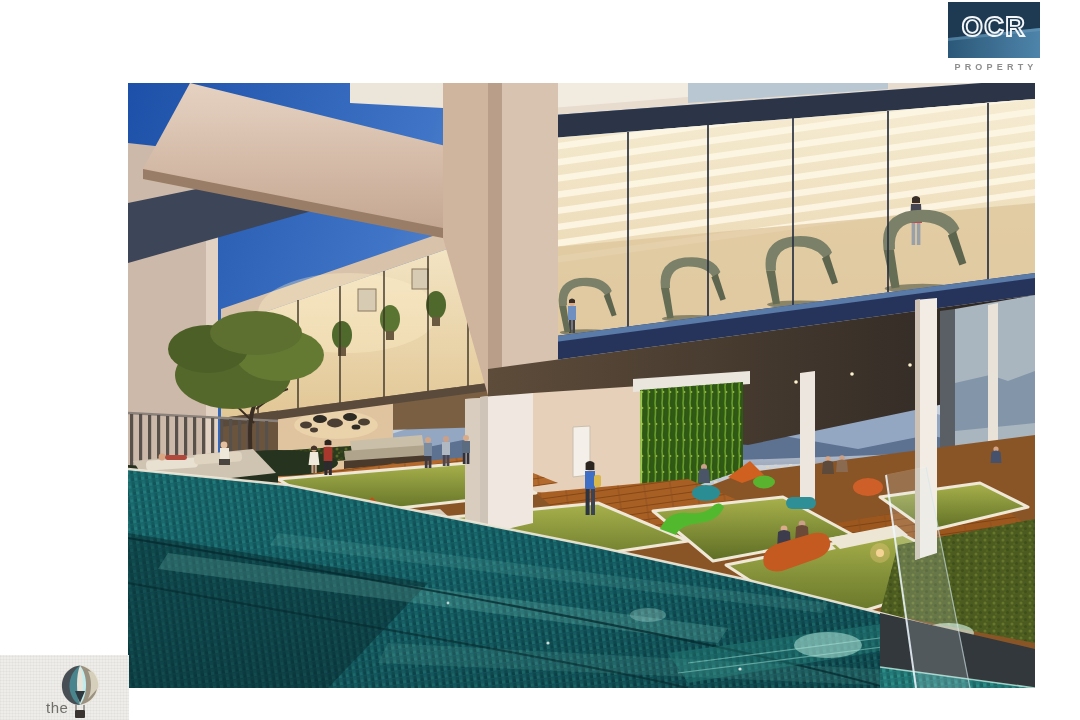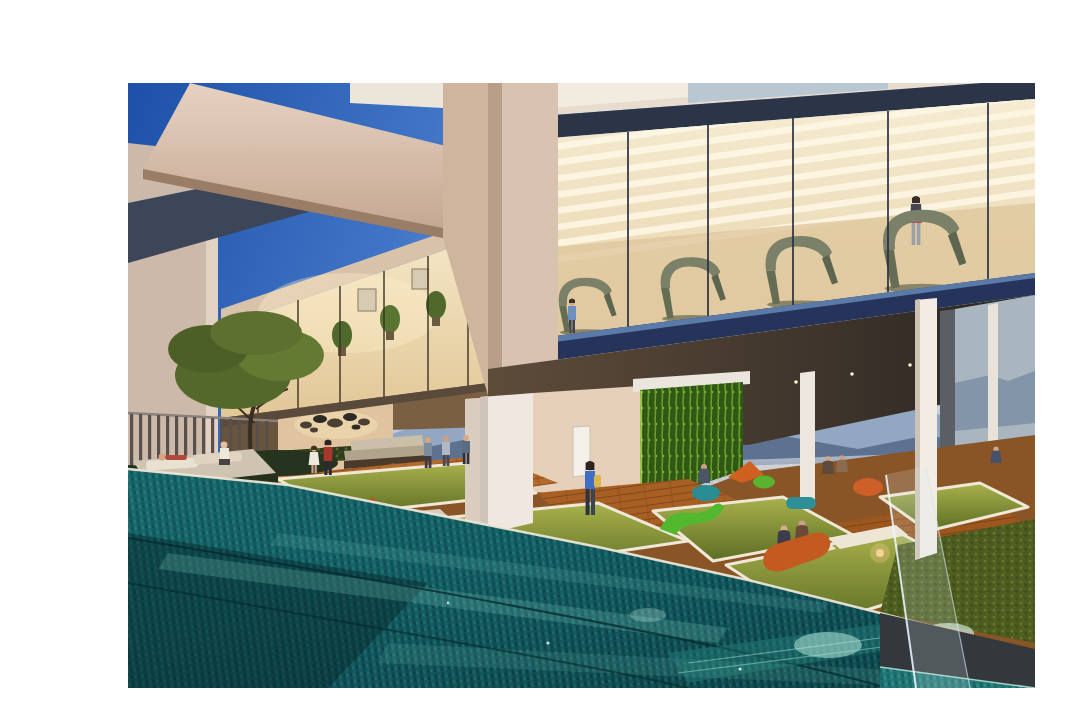--- a/index.html
+++ b/index.html
@@ -23,20 +23,35 @@
                 color:var(--balloon-word-gray,#6f6e68);}
   .mull{stroke:#2a3142;stroke-width:1.7;}
   .mull2{stroke:#3a3226;stroke-width:1.4;}
 </style>
 </head>
 <body>
 
 <div class="slide">
 
 
+  <div class="ocr-logo">
+    <svg class="ocr-badge" viewBox="0 0 92 56">
+      <defs>
+        <linearGradient id="swoosh" x1="0" y1="0" x2="1" y2="0">
+          <stop offset="0" stop-color="#2b5878"></stop>
+            <stop offset="1" stop-color="#4e84aa"></stop>
+        </linearGradient>
+      </defs>
+      <rect width="92" height="56" fill="var(--ocr-navy,#1d3a52)"></rect>
+      <path d="M0,36 L92,26 L92,56 L0,56 Z" fill="url(#swoosh)"></path>
+      <path d="M0,36 L92,26 L92,29 L0,39 Z" fill="#6d9cbc" opacity=".5"></path>
+      <text x="46" y="34" text-anchor="middle" font-family="Liberation Sans, sans-serif" font-weight="700" font-size="27" letter-spacing="1.5" fill="none" stroke="#f4f6f8" stroke-width="1.9">OCR</text>
+    </svg>
+    <div class="ocr-tagline">PROPERTY</div>
+  </div>
 
   <figure class="render" aria-label="Artist's impression of the facilities deck at dusk: glass-walled gym with treadmills above an open lounge terrace with lawns, colourful bean bags, timber decking, a vertical green wall and an infinity lap pool overlooking hills and city lights">
   <svg viewBox="0 0 907 605" preserveAspectRatio="none">
     <defs>
       <linearGradient id="sky" x1="0" y1="0" x2="1" y2="0.25">
         <stop offset="0" stop-color="#1d50a8"></stop>
             <stop offset=".33" stop-color="#3f74c6"></stop>
         <stop offset=".6" stop-color="#8fa9d2"></stop>
             <stop offset=".82" stop-color="#c3cfdf"></stop>
         <stop offset="1" stop-color="#dadee2"></stop>
@@ -466,14 +481,31 @@
     <g>
       <polygon points="758,392 798,384 842,605 788,605" fill="#e1f0f5" opacity=".18" stroke="#fafffe" stroke-width="1"></polygon>
       <line x1="758" y1="392" x2="788" y2="605" stroke="#eef8ff" stroke-width="2" opacity=".85"></line>
       <line x1="798" y1="384" x2="842" y2="605" stroke="#cfe4ea" stroke-width="1.2" opacity=".6"></line>
       <circle cx="752" cy="470" r="10" fill="#ffcf8a" opacity=".3"></circle>
       <circle cx="752" cy="470" r="4" fill="#ffd9a0" opacity=".85"></circle>
     </g>
   </svg>
   </figure>
 
+  <div class="balloon-box">
+    <svg width="129" height="65" viewBox="0 0 129 65">
+      <g>
+        <ellipse cx="80" cy="30" rx="19" ry="19.5" fill="#e8e4d8"></ellipse>
+        <path d="M80,10.5 C66,12 58,26 64,40 C68,47 74,50 80,50 C70,40 70,22 80,10.5 Z" fill="#474f55"></path>
+        <path d="M80,10.5 C72,16 68,26 70,36 C72,44 76,48 80,50 C76,38 76,20 80,10.5 Z" fill="#4a858e"></path>
+        <path d="M80,10.5 C84,20 84,40 80,50 C86,46 90,38 90,28 C90,20 86,13 80,10.5 Z" fill="#bfeef0"></path>
+        <path d="M80,10.5 C92,13 99,24 97,34 C95,43 88,48 80,50 C88,40 88,20 80,10.5 Z" fill="#9a9180"></path>
+        <path d="M93,17 C97,22 99,28 98,33 L88,44 C92,36 92,24 88,16 Z" fill="#d6cfbc"></path>
+        <polygon points="75,36 85,36 80,48" fill="#2f3a40"></polygon>
+        <line x1="76" y1="50" x2="76" y2="55" stroke="#55504a" stroke-width="1"></line>
+        <line x1="84" y1="50" x2="84" y2="55" stroke="#55504a" stroke-width="1"></line>
+        <rect x="75" y="55" width="10" height="8" rx="1" fill="#3a3530"></rect>
+      </g>
+    </svg>
+    <span class="balloon-word">the</span>
+  </div>
 
 </div>
 
 </body></html>

